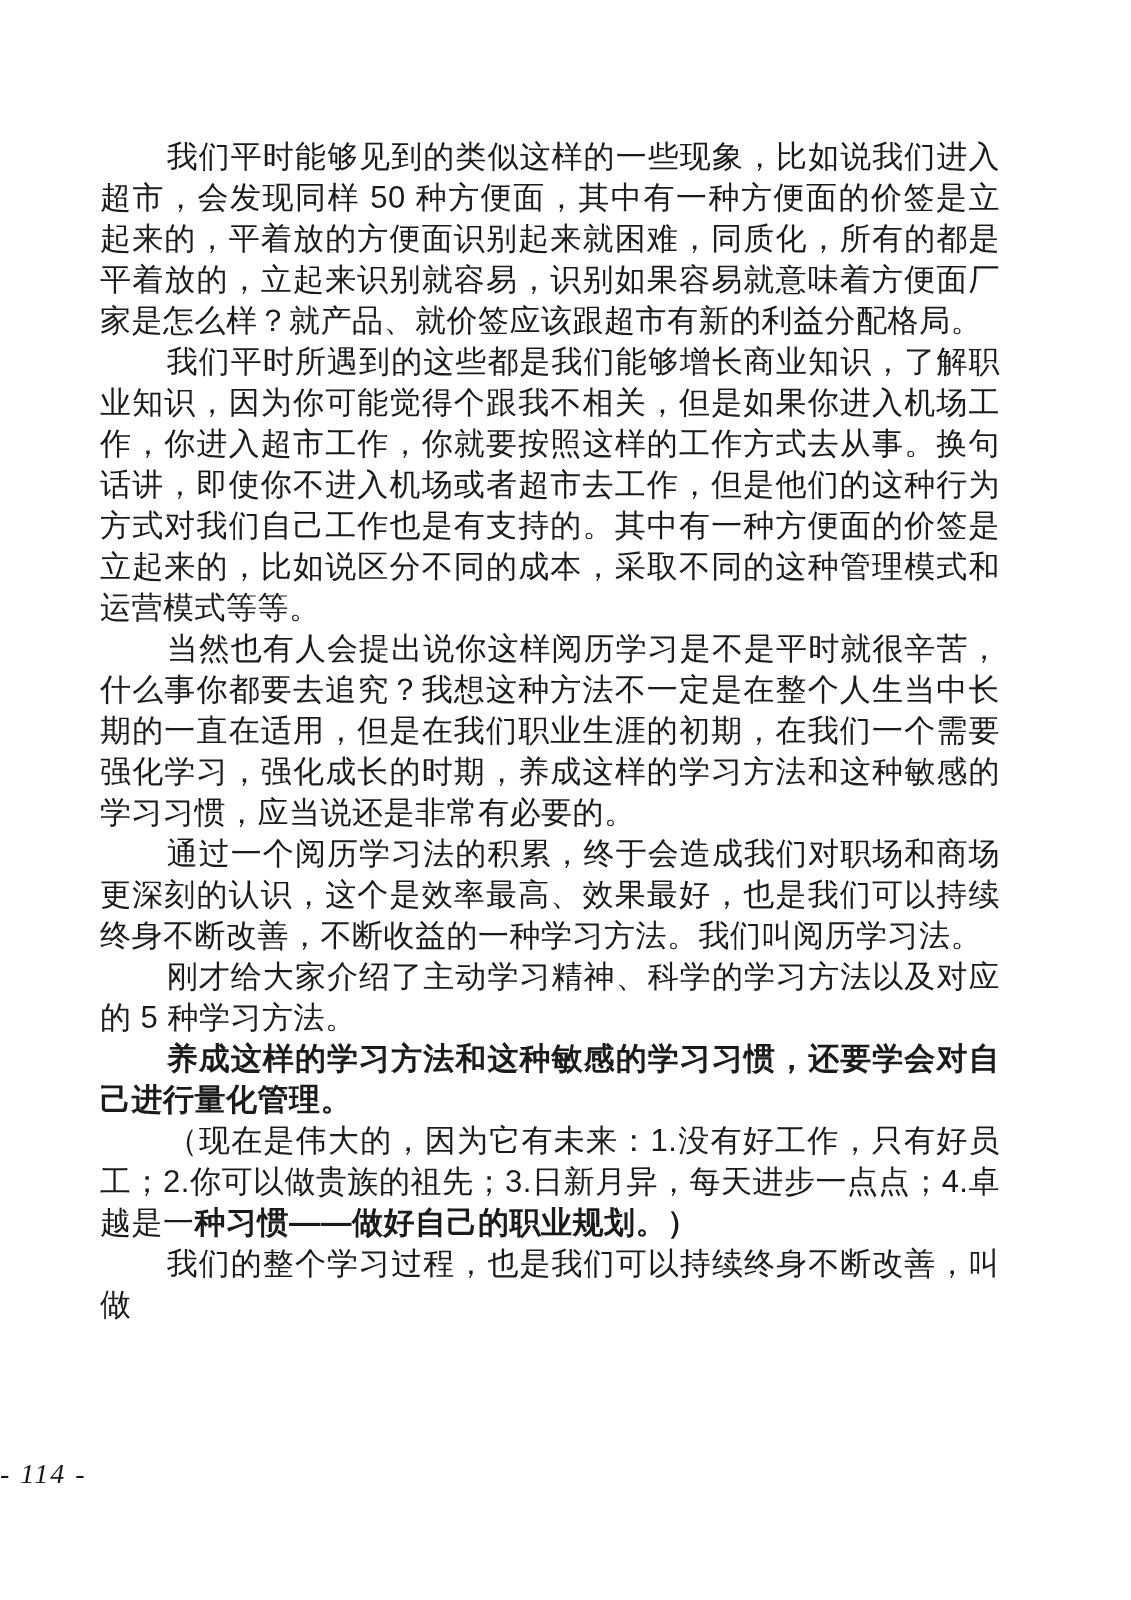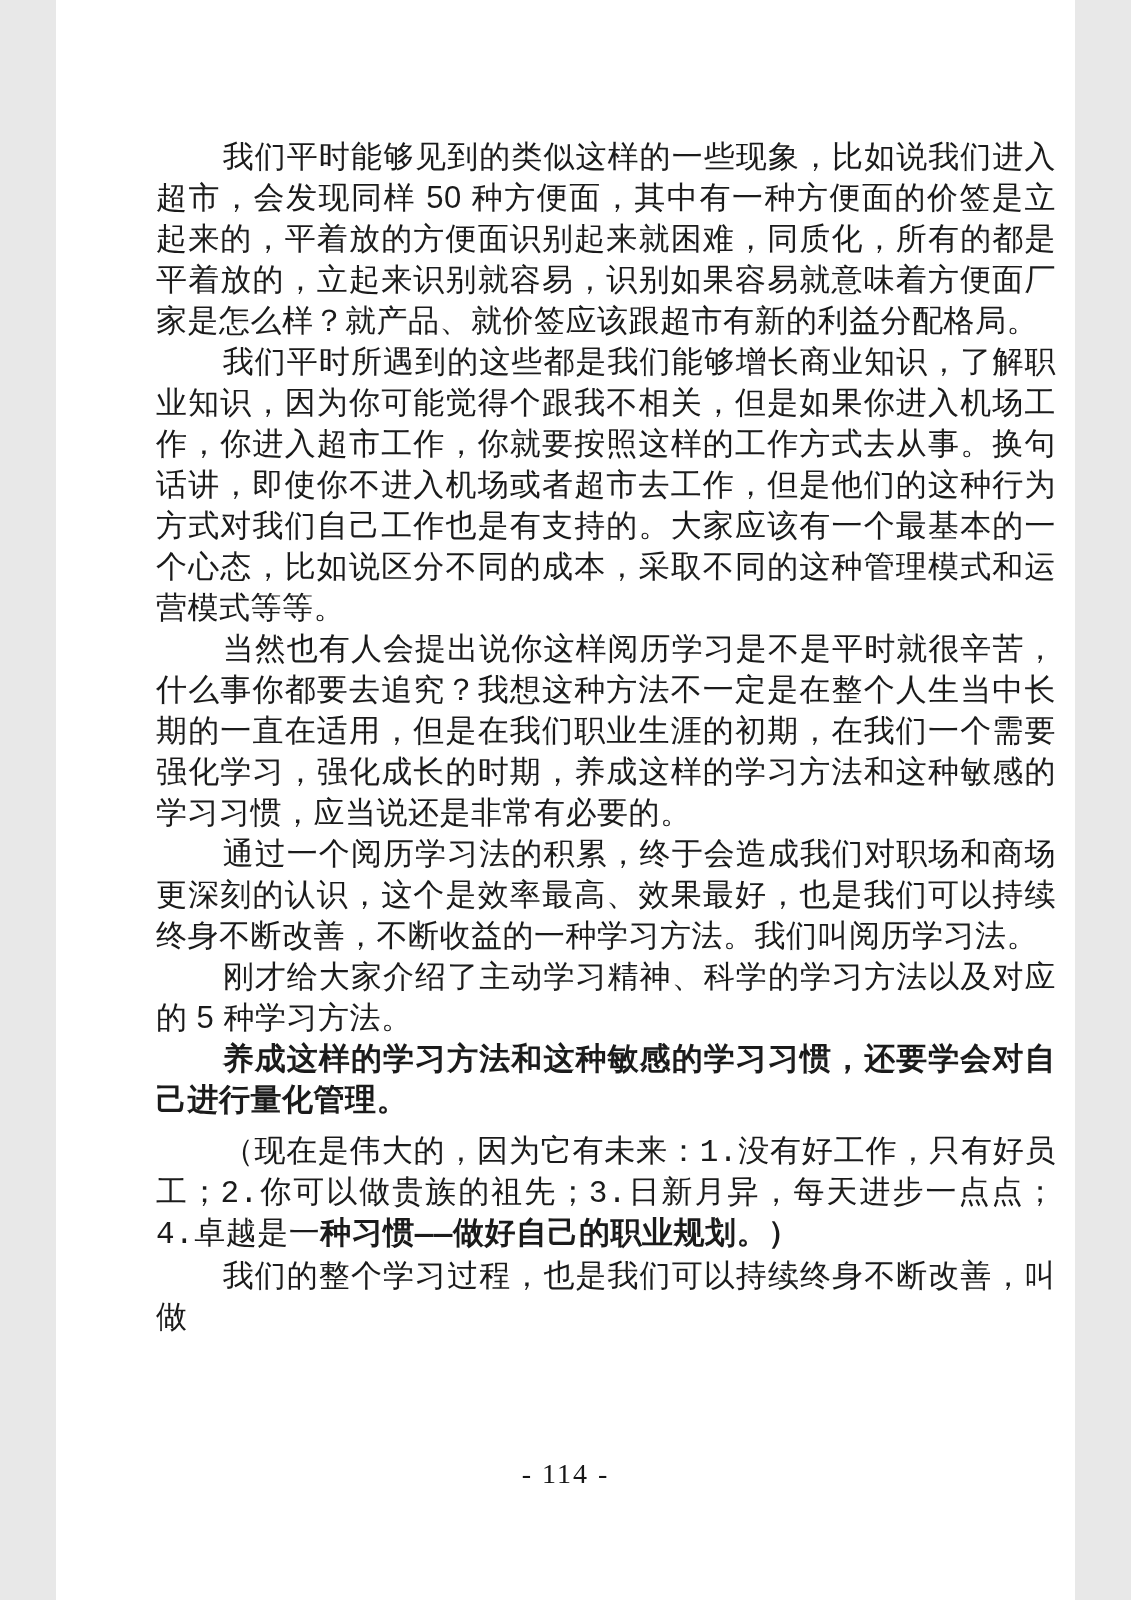--- a/index.html
+++ b/index.html
@@ -1,18 +1,18 @@
 <!DOCTYPE html>
 <html lang="zh"><head>
 <meta charset="utf-8">
 <style>
   html, body { margin: 0; padding: 0; background: #e8e8e8; }
   .page {
     position: relative;
-    width: 1019px;
+    width: 1131px;
     height: 1600px;
     background: #ffffff;
     overflow: hidden;
     margin: 0 auto;
   }
   .body-text {
     position: absolute;
     left: 100px;
     top: 136px;
     width: 900px;
@@ -21,47 +21,47 @@
   }
   .para {
     margin: 0;
     font-size: 31px;
     line-height: 41px;
     text-indent: 2.15em;
     font-family: "Liberation Sans", "DejaVu Sans", sans-serif;
     letter-spacing: 0.5px;
   }
   .kai {
-    font-family: Liberation Mono, monospace;
-    margin-top: 12px;
+    font-family: Liberation Sans, sans-serif;
   }
   .bold {
     font-weight: 700;
   }
   .page-footer {
     position: absolute;
     left: 0;
     top: 1458px;
     width: 100%;
-    text-align: center;
+    text-align: left;
+    font-style: italic;
   }
   .page-number {
     font-family: "Liberation Serif", "DejaVu Serif", serif;
     font-size: 28px;
     color: #161616;
     letter-spacing: 2px;
   }
 </style>
 </head>
 <body>
 
 <div class="page">
   <main class="body-text">
     <p class="para">我们平时能够见到的类似这样的一些现象，比如说我们进入超市，会发现同样 50 种方便面，其中有一种方便面的价签是立起来的，平着放的方便面识别起来就困难，同质化，所有的都是平着放的，立起来识别就容易，识别如果容易就意味着方便面厂家是怎么样？就产品、就价签应该跟超市有新的利益分配格局。</p>
-    <p class="para">我们平时所遇到的这些都是我们能够增长商业知识，了解职业知识，因为你可能觉得个跟我不相关，但是如果你进入机场工作，你进入超市工作，你就要按照这样的工作方式去从事。换句话讲，即使你不进入机场或者超市去工作，但是他们的这种行为方式对我们自己工作也是有支持的。大家应该有一个最基本的一个心态，比如说区分不同的成本，采取不同的这种管理模式和运营模式等等。</p>
+    <p class="para">我们平时所遇到的这些都是我们能够增长商业知识，了解职业知识，因为你可能觉得个跟我不相关，但是如果你进入机场工作，你进入超市工作，你就要按照这样的工作方式去从事。换句话讲，即使你不进入机场或者超市去工作，但是他们的这种行为方式对我们自己工作也是有支持的。其中有一种方便面的价签是立起来的，比如说区分不同的成本，采取不同的这种管理模式和运营模式等等。</p>
     <p class="para">当然也有人会提出说你这样阅历学习是不是平时就很辛苦，什么事你都要去追究？我想这种方法不一定是在整个人生当中长期的一直在适用，但是在我们职业生涯的初期，在我们一个需要强化学习，强化成长的时期，养成这样的学习方法和这种敏感的学习习惯，应当说还是非常有必要的。</p>
     <p class="para">通过一个阅历学习法的积累，终于会造成我们对职场和商场更深刻的认识，这个是效率最高、效果最好，也是我们可以持续终身不断改善，不断收益的一种学习方法。我们叫阅历学习法。</p>
     <p class="para">刚才给大家介绍了主动学习精神、科学的学习方法以及对应的 5 种学习方法。</p>
     <p class="para bold">养成这样的学习方法和这种敏感的学习习惯，还要学会对自己进行量化管理。</p>
     <p class="para kai"><span>（现在是伟大的，因为它有未来：1.没有好工作，只有好员工；2.你可以做贵族的祖先；3.日新月异，每天进步一点点；4.卓越是一</span><span class="bold">种习惯——做好自己的职业规划。）</span></p>
     <p class="para">我们的整个学习过程，也是我们可以持续终身不断改善，叫做</p>
   </main>
 
   <footer class="page-footer">
     <span class="page-number">- 114 -</span>

